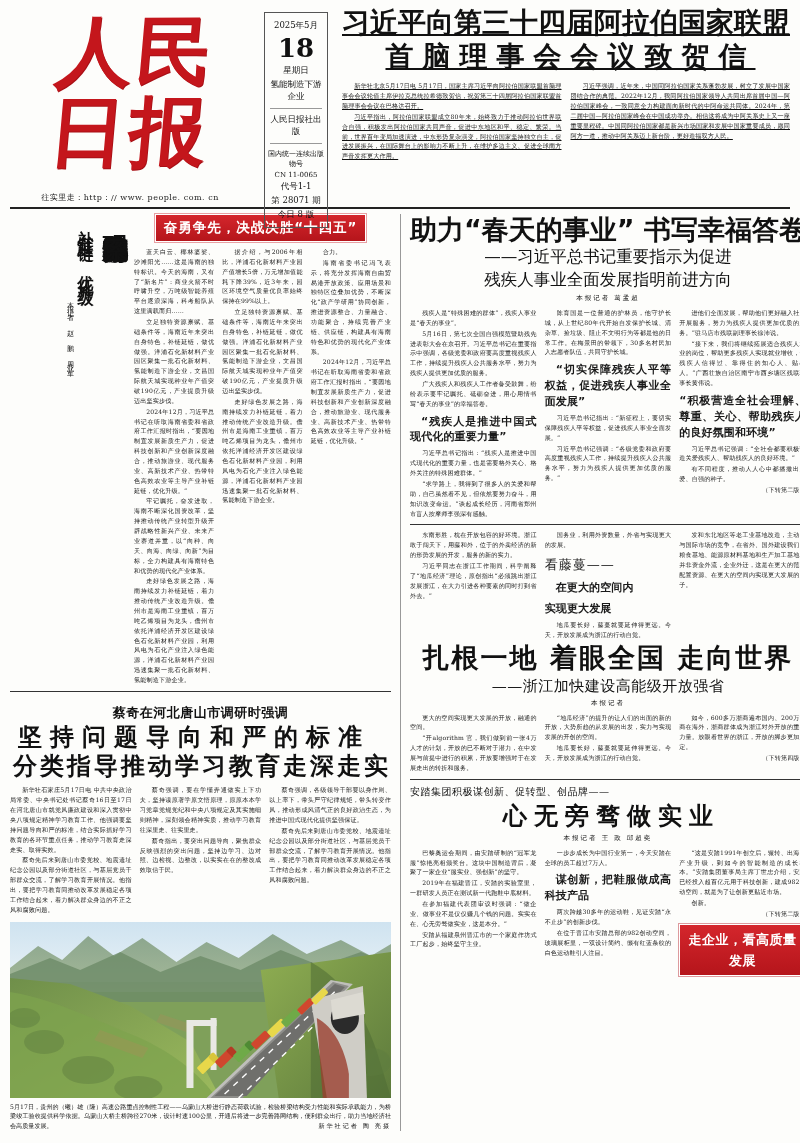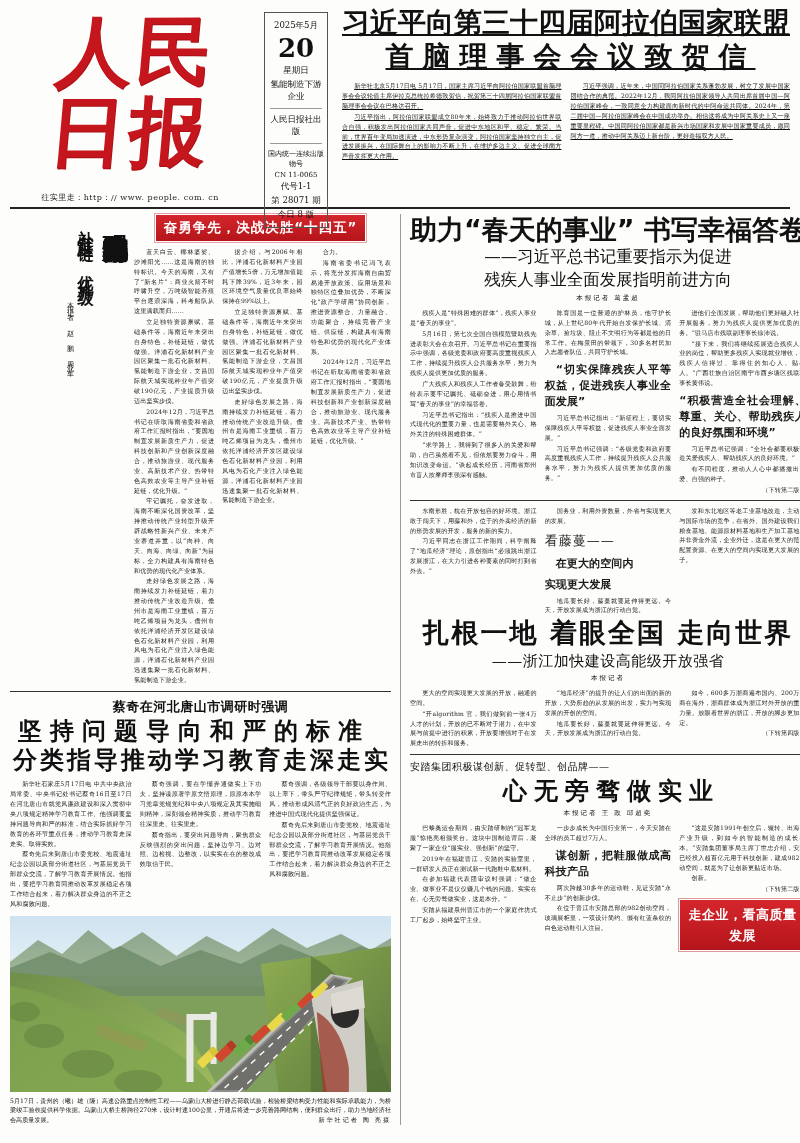--- a/index.html
+++ b/index.html
@@ -103,21 +103,21 @@
     background:linear-gradient(180deg,#d4262c 0%,#b5151b 100%);
     color:#fff;font-weight:bold;font-size:13.5px;letter-spacing:1px;
     text-align:center;padding:4px 8px;display:inline-block;
     font-family:"DejaVu Sans","Liberation Sans",sans-serif;
     border:1px solid #fff;outline:1px solid #e8a0a3;
   }
   .redbanner-wrap{text-align:center;margin-bottom:5px;}
 
   
   .caiqi-kicker{
-    text-align:center;font-size:13px;font-weight:bold;margin-top:6px;
+    text-align:center;font-size:13px;font-weight:bold;margin-top:12px;
     font-family:Liberation Mono, monospace;letter-spacing:.5px;
   }
   .caiqi-h1,.caiqi-h2{
     text-align:left;font-weight:bold;font-size:24px;line-height:1.22;
     font-family:"DejaVu Serif","Liberation Serif",serif;white-space:nowrap;
   }
   .caiqi-h1{letter-spacing:8px;padding-left:8px;}
   .caiqi-h2{letter-spacing:3px;padding-left:3px;}
   .cols-3{display:flex;gap:8px;margin-top:5px;}
   .cols-3 .col{flex:1;}
@@ -181,21 +181,21 @@
 <div class="page">
 
   <div class="masthead">
     <div class="logo-block">
       <div class="logo-cn">人民日报</div>
       <div class="logo-url">往实里走：http：// www. people. com. cn</div>
     </div>
 
     <div class="datebox">
       <div class="dl">2025年5月</div>
-      <div class="bigday">20</div>
+      <div class="bigday">18</div>
       <div class="dl">星期日</div>
       <div class="dl">氢能制造下游企业</div>
       <div class="sep"></div>
       <div class="dl">人民日报社出版</div>
       <div class="sep"></div>
       <div class="tiny">国内统一连续出版物号</div>
       <div class="tiny">CN 11-0065</div>
       <div class="dl">代号1-1</div>
       <div class="dl">第 28071 期</div>
       <div class="dl">今日 8 版</div>
@@ -371,20 +371,21 @@
       <div>
         <div class="rh-title">助力“春天的事业”  书写幸福答卷</div>
         <div class="rh-sub">——习近平总书记重要指示为促进</div>
         <div class="rh-sub2">残疾人事业全面发展指明前进方向</div>
         <div class="byline">本报记者 葛孟超</div>
         <div class="cols-3">
           <div class="col body-txt">
             <p>残疾人是“特殊困难的群体”，残疾人事业是“春天的事业”。</p>
             <p>5月16日，第七次全国自强模范暨助残先进表彰大会在京召开。习近平总书记在重要指示中强调，各级党委和政府要高度重视残疾人工作，持续提升残疾人公共服务水平，努力为残疾人提供更加优质的服务。</p>
             <p>广大残疾人和残疾人工作者备受鼓舞，纷纷表示要牢记嘱托、砥砺奋进，用心用情书写“春天的事业”的幸福答卷。</p>
+            <div class="sec-head">“残疾人是推进中国式现代化的重要力量”</div>
             <p>习近平总书记指出：“残疾人是推进中国式现代化的重要力量，也是需要格外关心、格外关注的特殊困难群体。”</p>
             <p>“求学路上，我得到了很多人的关爱和帮助，自己虽然看不见，但依然要努力奋斗，用知识改变命运。”谈起成长经历，河南省郑州市盲人按摩师李强深有感触。</p>
           </div>
           <div class="col body-txt">
             <p>陈育国是一位普通的护林员，他守护长城，从上世纪80年代开始自发保护长城、清杂草、捡垃圾、阻止不文明行为等都是他的日常工作。在梅景田的带领下，30多名村民加入志愿者队伍，共同守护长城。</p>
             <div class="sec-head">“切实保障残疾人平等权益，促进残疾人事业全面发展”</div>
             <p>习近平总书记指出：“新征程上，要切实保障残疾人平等权益，促进残疾人事业全面发展。”</p>
             <p>习近平总书记强调：“各级党委和政府要高度重视残疾人工作，持续提升残疾人公共服务水平，努力为残疾人提供更加优质的服务。”</p>
           </div>
           <div class="col body-txt">

